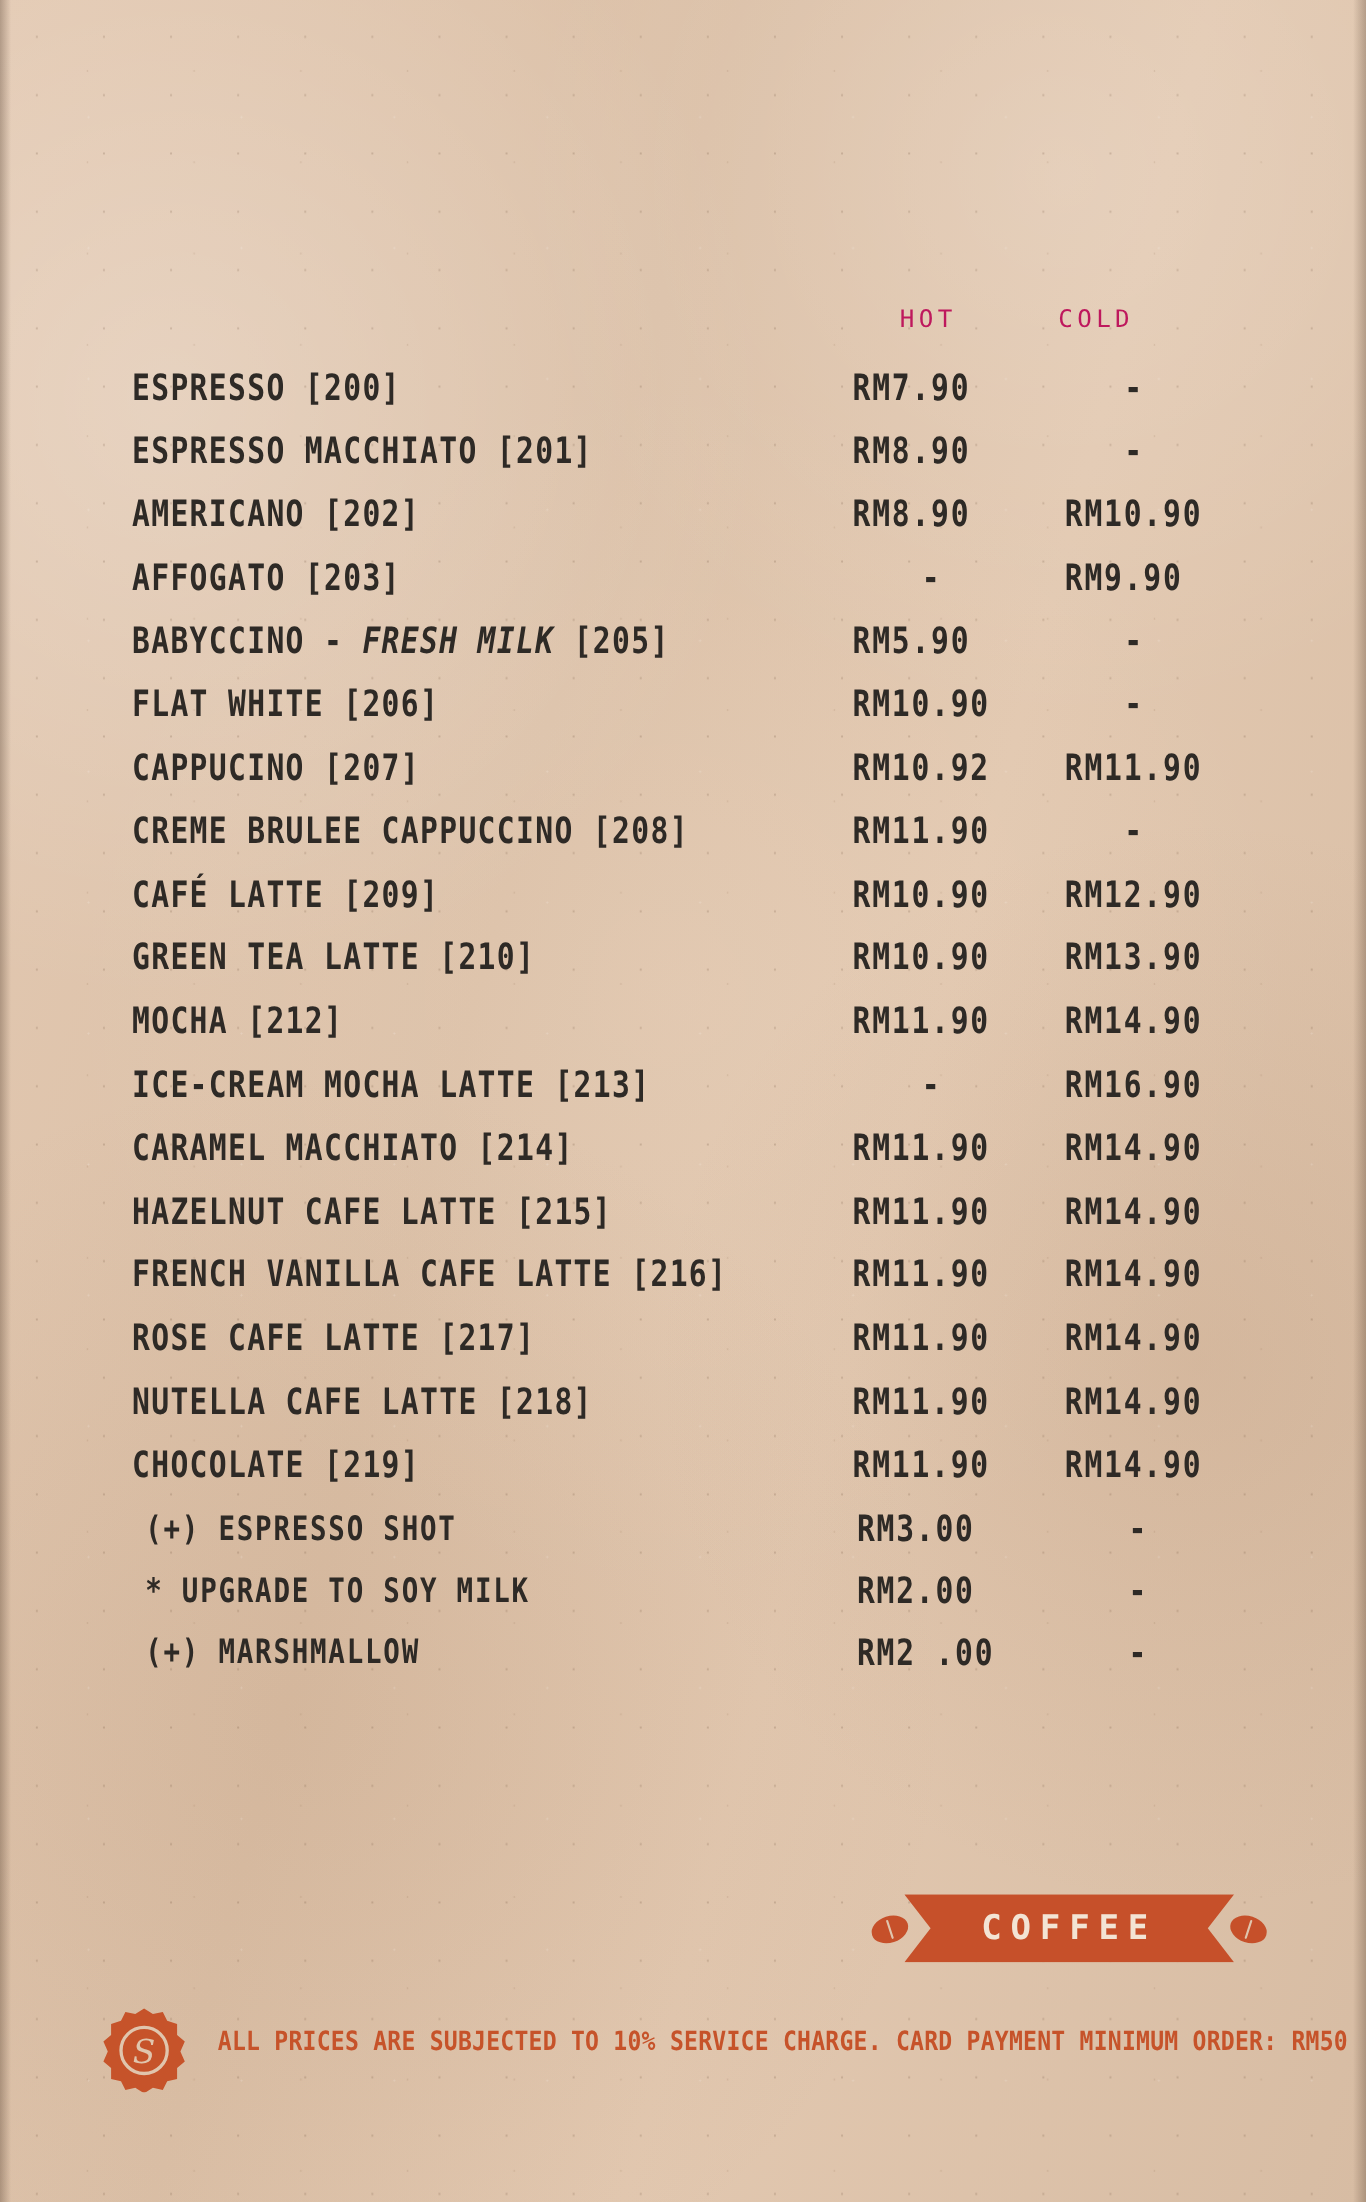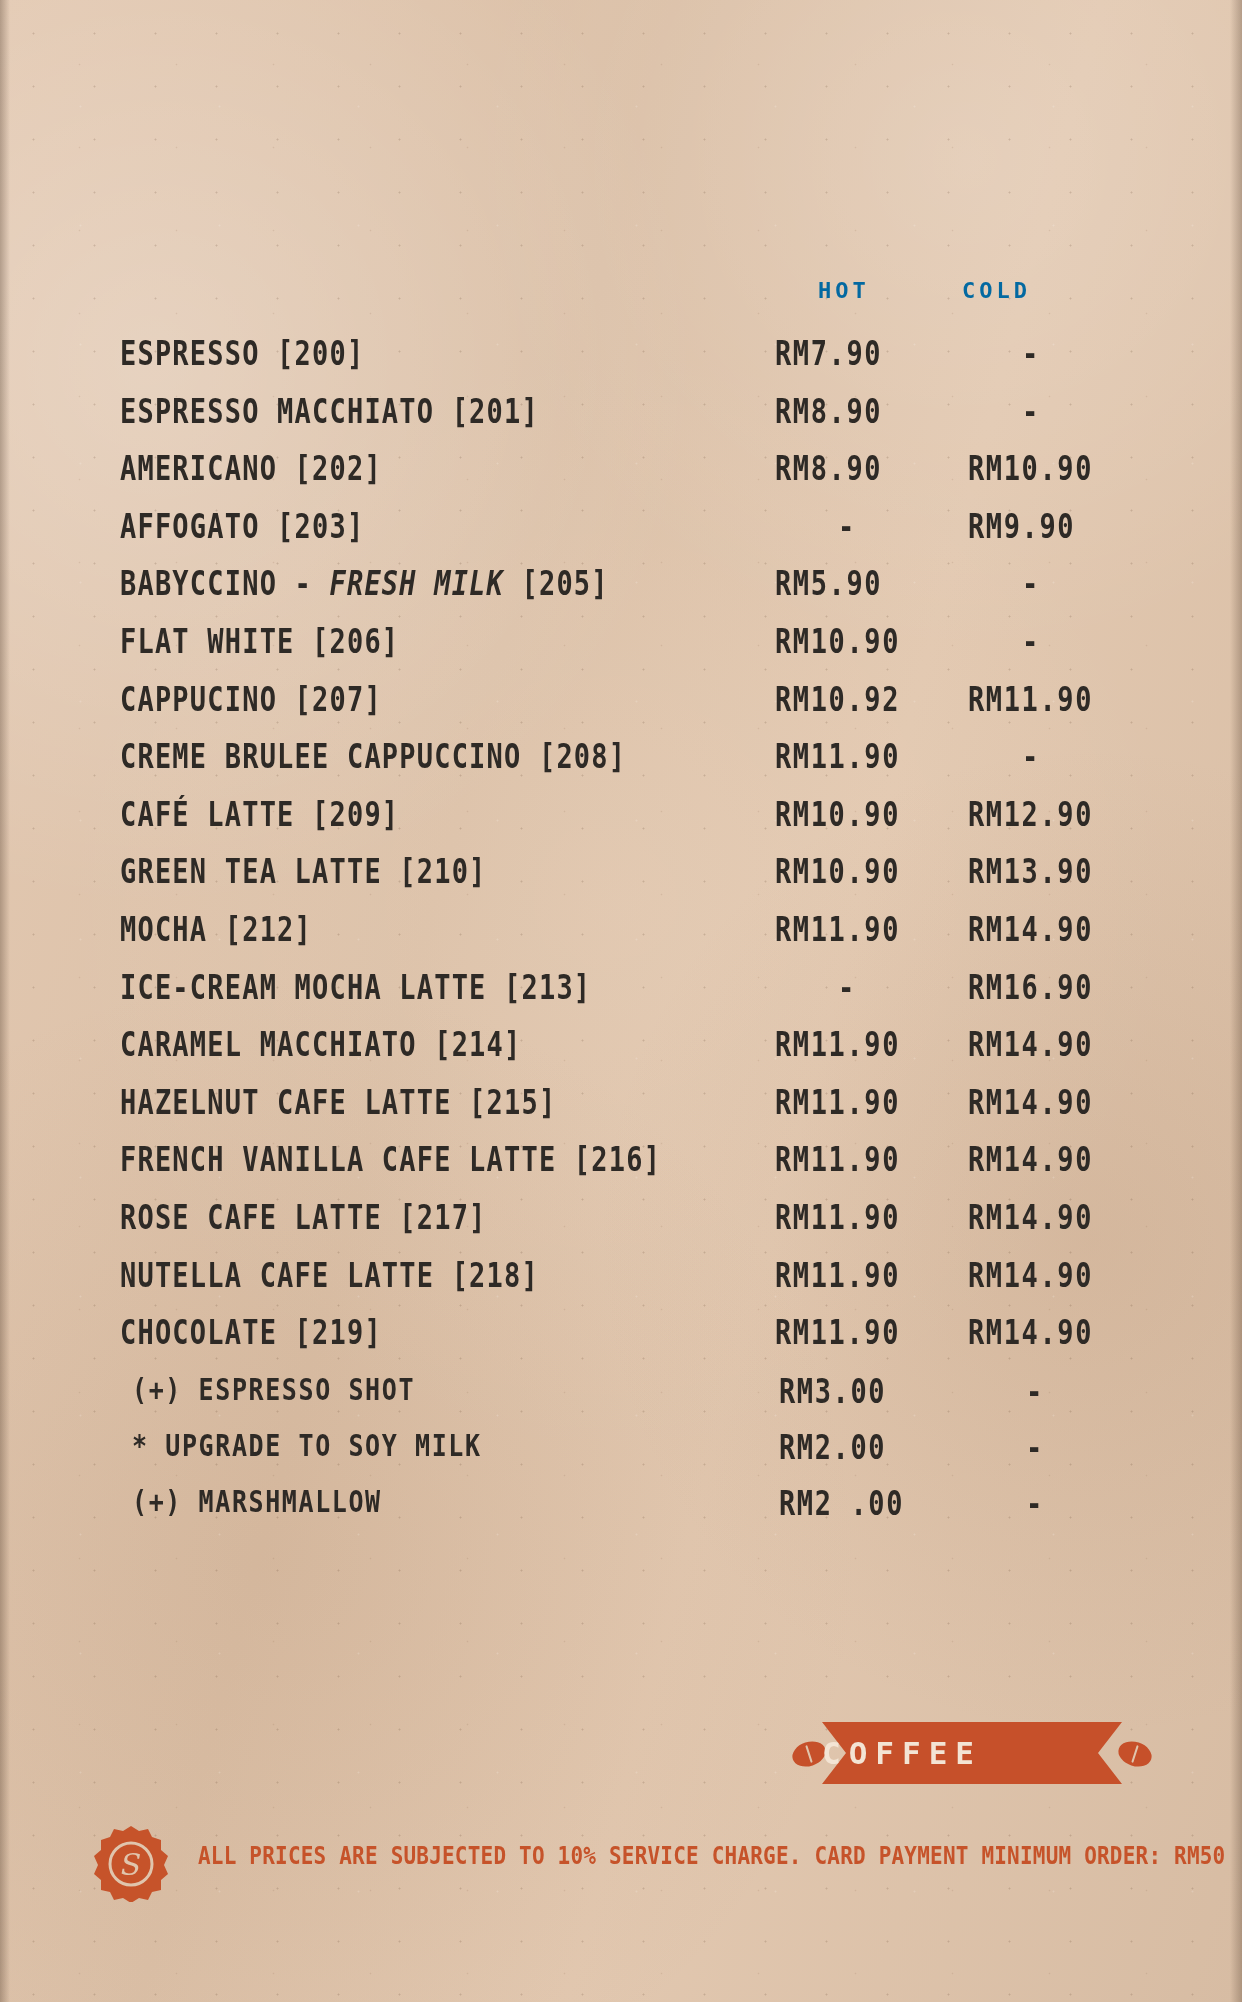--- a/index.html
+++ b/index.html
@@ -58,24 +58,24 @@
   
   .col-heads {
     position: absolute;
     left: 0;
     top: 278px;
     width: 1242px;
     height: 32px;
   }
   .col-head {
     position: absolute;
-    color: #0369a1;
+    color: #be185d;
     font-size: 22px;
     letter-spacing: 4px;
-    font-weight: 700;
+    font-weight: 400;
   }
   .col-head.hot  { left: 818px; }
   .col-head.cold { left: 962px; }
 
   
   .menu {
     position: absolute;
     left: 0;
     top: 332px;
     width: 1242px;
@@ -153,21 +153,21 @@
     clip-path: polygon(0 0, 100% 0, 100% 100%, 0 100%, 14px 50%);
     clip-path: polygon(0% 0%, 100% 0%, 92% 50%, 100% 100%, 0% 100%, 8% 50%);
   }
   .banner-label {
     position: absolute;
     left: 30px;
     top: 0;
     width: 300px;
     height: 62px;
     line-height: 62px;
-    text-align: left;
+    text-align: center;
     color: #f3e4d4;
     font-size: 31px;
     letter-spacing: 8px;
     font-weight: 700;
   }
   .bean {
     position: absolute;
     top: 20px;
     width: 34px;
     height: 24px;

